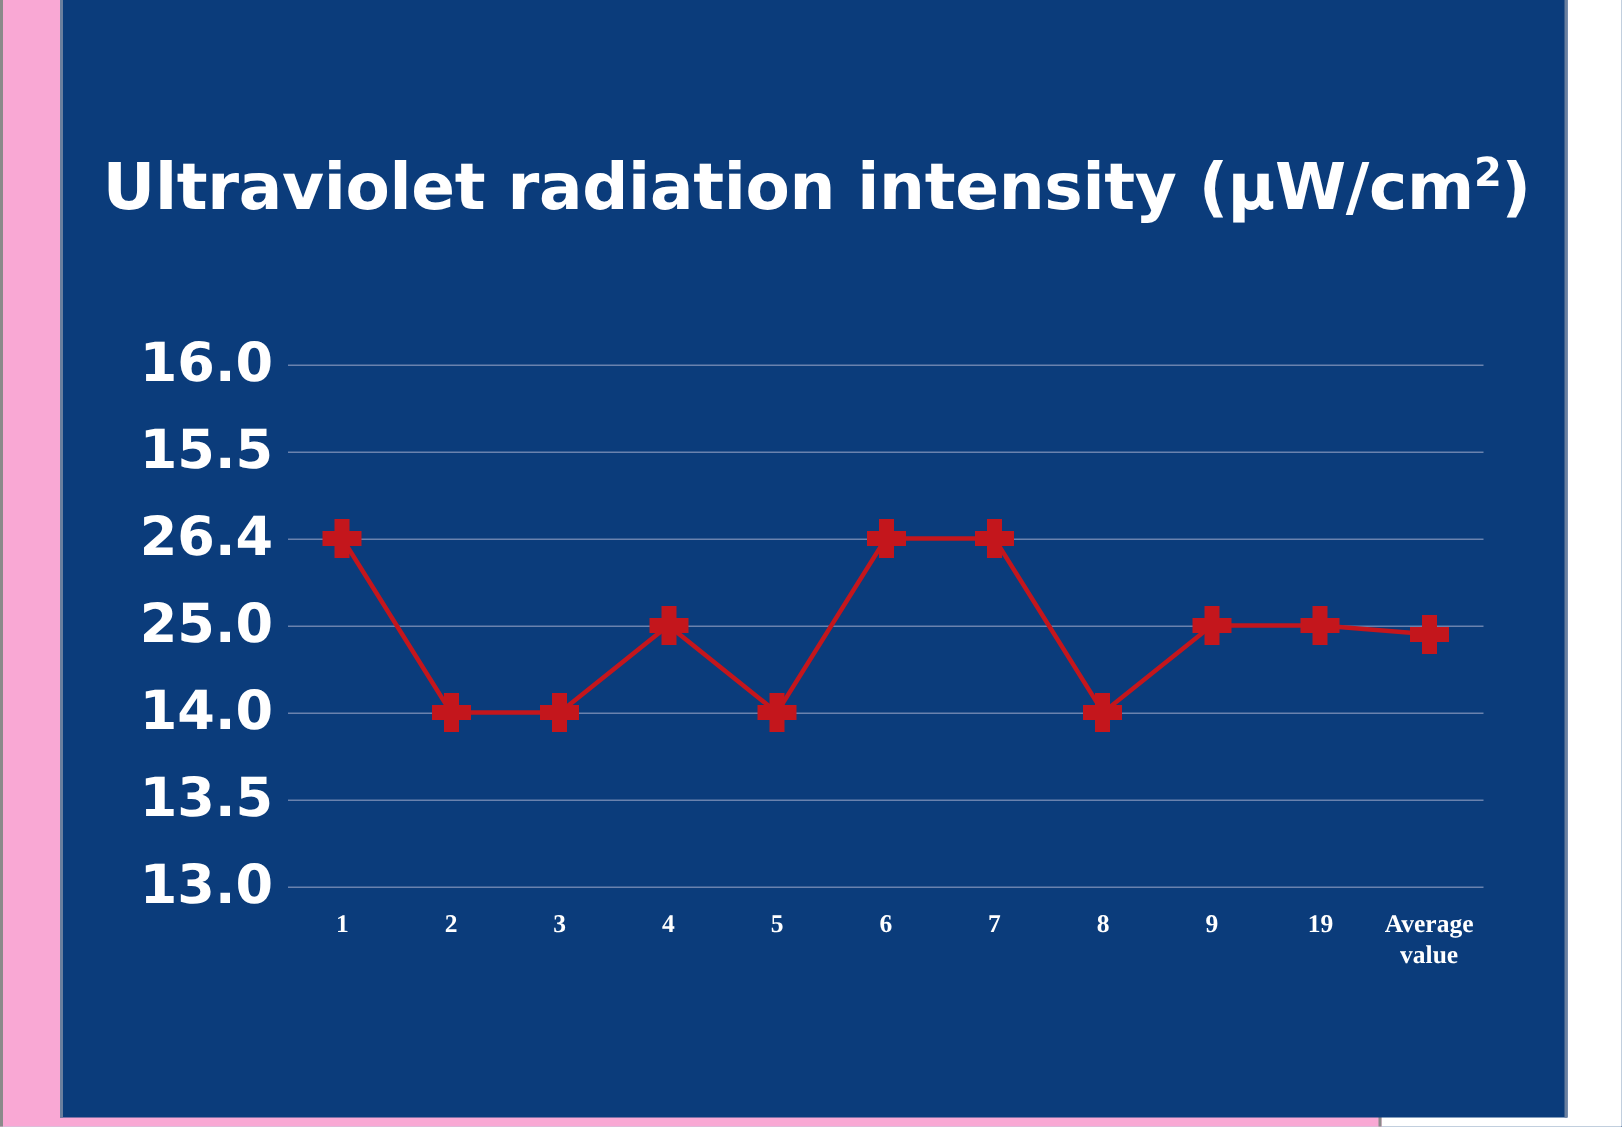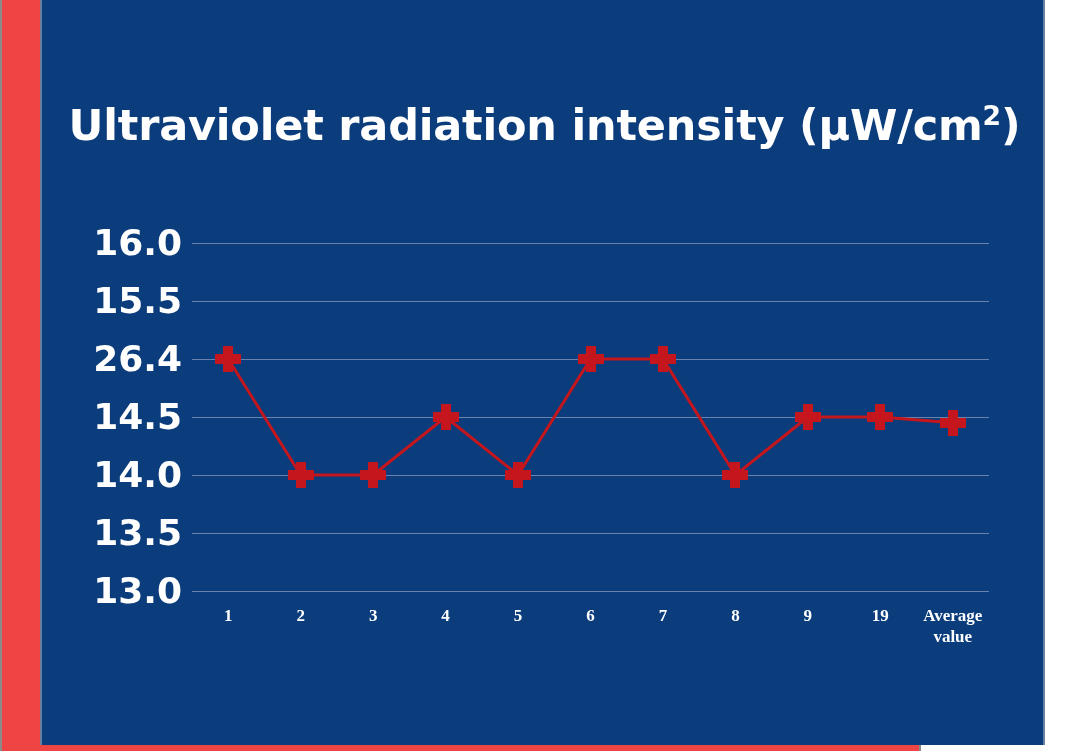--- a/index.html
+++ b/index.html
@@ -10,21 +10,21 @@
   body {
     width: 1081px;
     height: 751px;
     font-family: "Liberation Sans", sans-serif;
     overflow: hidden;
   }
   #stage {
     position: relative;
     width: 921px;
     height: 751px;
-    background: #ef4444;
+    background: #f9a8d4;
     box-sizing: border-box;
     border-left: 2px solid #8a8a8a;
     border-right: 2px solid #8a8a8a;
   }
   
   #panel {
     position: absolute;
     left: 38px;
     top: 0px;
     width: 1005px;
@@ -132,21 +132,21 @@
           <div class="gridline" style="top: 116px; background: rgb(106, 130, 174);"></div>
           <div class="gridline" style="top: 174px; background: rgb(106, 130, 174);"></div>
           <div class="gridline" style="top: 232px; background: rgb(106, 130, 174);"></div>
           <div class="gridline" style="top: 290px; background: rgb(106, 130, 174);"></div>
           <div class="gridline" style="top: 348px; background: rgb(106, 130, 174);"></div>
         </div>
       <div id="yticks">
           <div class="ytick" style="top: 0px; color: rgb(255, 255, 255);">16.0</div>
           <div class="ytick" style="top: 58px; color: rgb(255, 255, 255); text-align: right;">15.5</div>
           <div class="ytick" style="top: 116px; color: rgb(255, 255, 255);">26.4</div>
-          <div class="ytick" style="top: 174px; color: rgb(255, 255, 255);">14.5</div>
+          <div class="ytick" style="top: 174px; color: rgb(255, 255, 255);">25.0</div>
           <div class="ytick" style="top: 232px; color: rgb(255, 255, 255);">14.0</div>
           <div class="ytick" style="top: 290px; color: rgb(255, 255, 255);">13.5</div>
           <div class="ytick" style="top: 348px; color: rgb(255, 255, 255); text-align: right;">13.0</div>
         </div>
       <div id="xticks">
           <div class="xtick" style="left: 36.2273px; color: rgb(255, 255, 255);">1</div>
           <div class="xtick" style="left: 108.682px; color: rgb(255, 255, 255);">2</div>
           <div class="xtick" style="left: 181.136px; color: rgb(255, 255, 255);">3</div>
           <div class="xtick" style="left: 253.591px; color: rgb(255, 255, 255);">4</div>
           <div class="xtick" style="left: 326.045px; color: rgb(255, 255, 255);">5</div>

